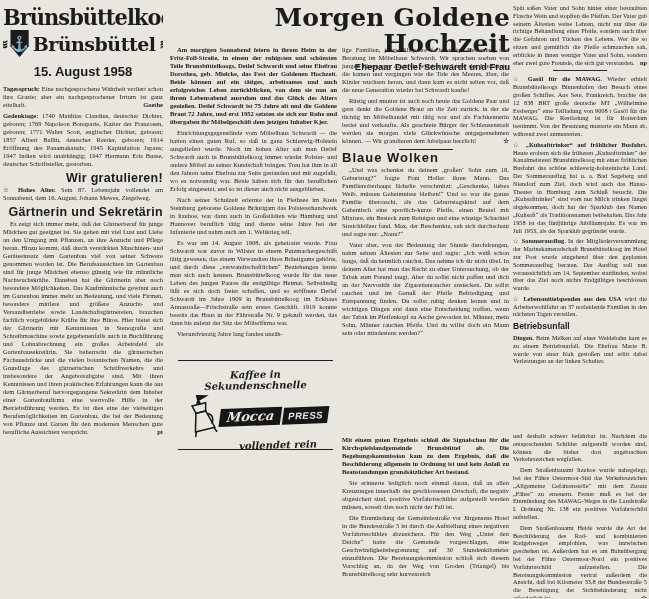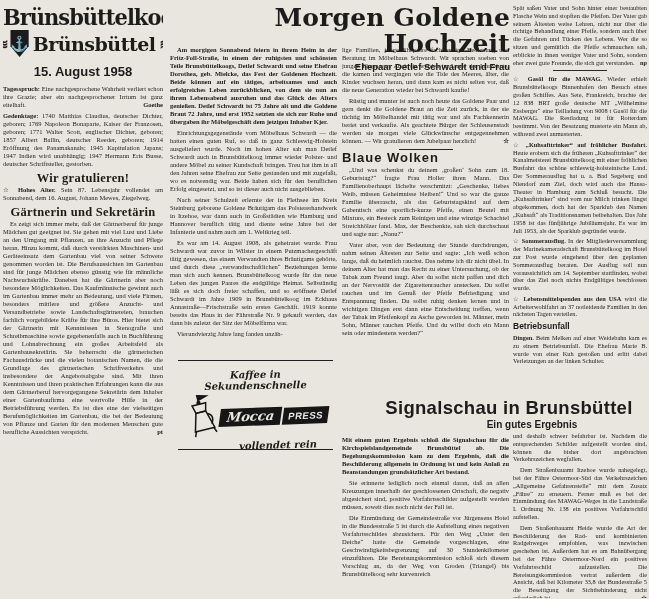--- a/index.html
+++ b/index.html
@@ -12,21 +12,21 @@
   .rule{width:54px;border-top:1px solid #2a2a2a;margin:4px auto 4px auto;}
 
   
   #col1{position:absolute;left:3px;top:6px;width:160px;height:592px;overflow:hidden;}
   .masthead{text-align:center;font-family:"DejaVu Serif",serif;font-weight:bold;}
   .mh1{font-size:21px;letter-spacing:-1px;line-height:1.0;transform:scaleY(1.08);}
   .mh2{font-size:19px;letter-spacing:-0.5px;display:flex;align-items:center;justify-content:center;gap:4px;margin-top:3px;}
   .shield{display:inline-flex;width:23px;height:27px;background:#1b1b1b;color:#e9e6df;align-items:center;justify-content:center;font-size:15px;clip-path:polygon(0 0,100% 0,100% 60%,50% 100%,0 60%);}
   .flourish{font-size:14px;letter-spacing:-2px;color:#1b1b1b;}
   .date-line{text-align:center;font-family:"Liberation Sans",sans-serif;font-weight:bold;font-size:13px;margin:11px 0 9px 0;}
-  .h-mid{font-family:Liberation Serif, serif;font-weight:bold;font-size:12.5px;text-align:center;margin:6px 0 4px 0;letter-spacing:0.3px;}
+  .h-mid{font-family:Liberation Sans, sans-serif;font-weight:bold;font-size:12.5px;text-align:right;margin:6px 0 4px 0;letter-spacing:0.3px;}
 
   
   #head-block{position:absolute;left:170px;top:5px;width:340px;text-align:right;}
   .h1{font-family:"DejaVu Serif",serif;font-weight:bold;font-size:25px;line-height:1.05;letter-spacing:0.2px;margin:0;}
   .h1-sub{font-family:"Liberation Sans",sans-serif;font-weight:bold;font-size:9.5px;margin-top:3px;}
 
   #col2{position:absolute;left:170px;top:46px;width:167px;height:322px;overflow:hidden;}
   #col3{position:absolute;left:342px;top:46px;width:167px;height:352px;overflow:hidden;}
   .h-blaue{font-family:"Liberation Sans",sans-serif;font-weight:bold;font-size:13px;letter-spacing:1px;margin:2px 0 4px 0;}
 
@@ -131,24 +131,20 @@
 
     <p class="noindent"><span>☆</span> <b>Gasöl für die MAWAG.</b> <span>Wieder erhielt Brunsbüttelkoogs Binnenhafen den Besuch eines großen Schiffes. Aus Sete, Frankreich, brachte der 12 838 BRT große deutsche MT „Wilhelmine Essberger“ eine Teilladung von 9008 t Gasöl für die MAWAG. Die Restladung ist für Rotterdam bestimmt. Von der Besatzung musterte ein Mann ab, während zwei anmusterten.</span></p>
     <p class="noindent"><span>☆</span> <b>„Kuhsafttrinker“ auf fröhlicher Busfahrt.</b> <span>Heute erobern sich die früheren „Kuhsafttrinker“ der Kanalmeisterei Brunsbüttelkoog mit einer fröhlichen Busfahrt das schöne schleswig-holsteinische Land. Der Sommerausflug hat u. a. Bad Segeberg und Niendorf zum Ziel, doch wird auch das Hansa-Theater in Hamburg zum Schluß besucht. Die „Kuhsafttrinker“ sind vom nur Milch trinken längst abgekommen, doch hat der Sparklub den Namen „Kuhsaft“ als Traditionsnamen beibehalten. Das Jahr 1958 ist das fünfjährige Jubiläumsjahr. Es war im Juli 1953, als der Sparklub gegründet wurde.</span></p>
     <p class="noindent"><span>☆</span> <b>Sommerausflug.</b> <span>In der Mitgliederversammlung der Marinekameradschaft Brunsbüttelkoog im Hotel zur Post wurde eingehend über den geplanten Sommerausflug beraten. Der Ausflug soll nun voraussichtlich am 14. September stattfinden, wobei über das Ziel noch nichts Endgültiges beschlossen wurde.</span></p>
     <p class="noindent"><span>☆</span> <b>Lebensmittelspenden aus den USA</b> <span>wird die Arbeiterwohlfahrt an 37 notleidende Familien in den nächsten Tagen verteilen.</span></p>
 
     <div class="h-betrieb">Betriebsunfall</div>
     <p class="noindent"><b>Dingen.</b> <span>Beim Melken auf einer Weidebahn kam es zu einem Betriebsunfall. Die Ehefrau Marie B. wurde von einer Kuh gestoßen und erlitt dabei Verletzungen an der linken Schulter.</span></p>
   </div>
 
-  <div id="signal-head">
-    <div class="signal-h">Signalschau in Brunsbüttel</div>
-    <div class="signal-sub">Ein gutes Ergebnis</div>
-  </div>
 
   <div id="signal-a" class="news">
     <p class="lead-bold noindent">Mit einem guten Ergebnis schloß die Signalschau für die Kirchspielslandgemeinde Brunsbüttel ab. Die Begehungskommission kam zu dem Ergebnis, daß die Beschilderung allgemein in Ordnung ist und kein Anlaß zu Beanstandungen grundsätzlicher Art bestand.</p>
     <p>Sie erinnerte lediglich noch einmal daran, daß an allen Kreuzungen innerhalb der geschlossenen Ortschaft, die negativ abgesichert sind, positive Vorfahrtsschilder aufgestellt werden müssen, soweit dies noch nicht der Fall ist.</p>
     <p>Die Einmündung der Gemeindestraße vor Jürgensens Hotel in die Bundesstraße 5 ist durch die Aufstellung eines negativen Vorfahrtsschildes abzusichern. Für den Weg „Unter den Deiche“ hatte die Gemeinde vorgeschlagen, eine Geschwindigkeitsbegrenzung auf 30 Stundenkilometer einzuführen. Die Bereisungskommission schloß sich diesem Vorschlag an, da der Weg von Groden (Triangel) bis Brunsbüttelkoog sehr kurvenreich</p>
   </div>
 
   <div id="signal-b" class="news small-col">
     <p class="noindent">und deshalb schwer befahrbar ist. Nachdem die entsprechenden Schilder aufgestellt worden sind, können die bisher dort angebrachten Verkehrszeichen wegfallen.</p>
     <p>Dem Straßenbauamt Itzehoe wurde nahegelegt, bei der Fähre Ostermoor-Süd das Verkehrszeichen „Allgemeine Gefahrenstelle“ mit dem Zusatz „Fähre“ zu erneuern. Ferner muß es bei der Einmündung des MAWAG-Weges in die Landstraße I. Ordnung Nr. 138 ein positives Vorfahrtschild aufstellen.</p>

